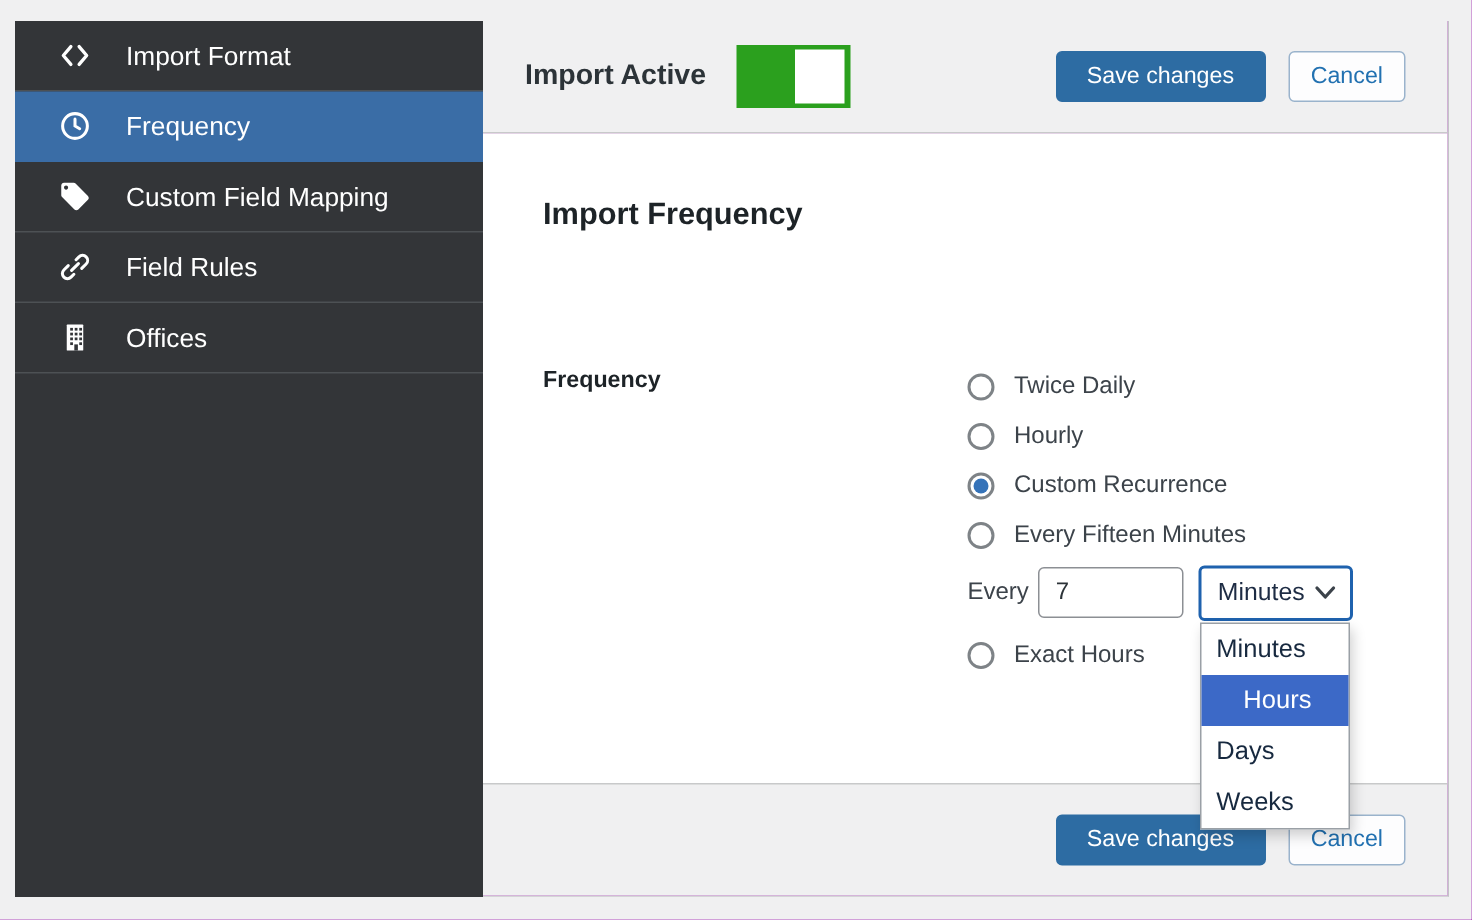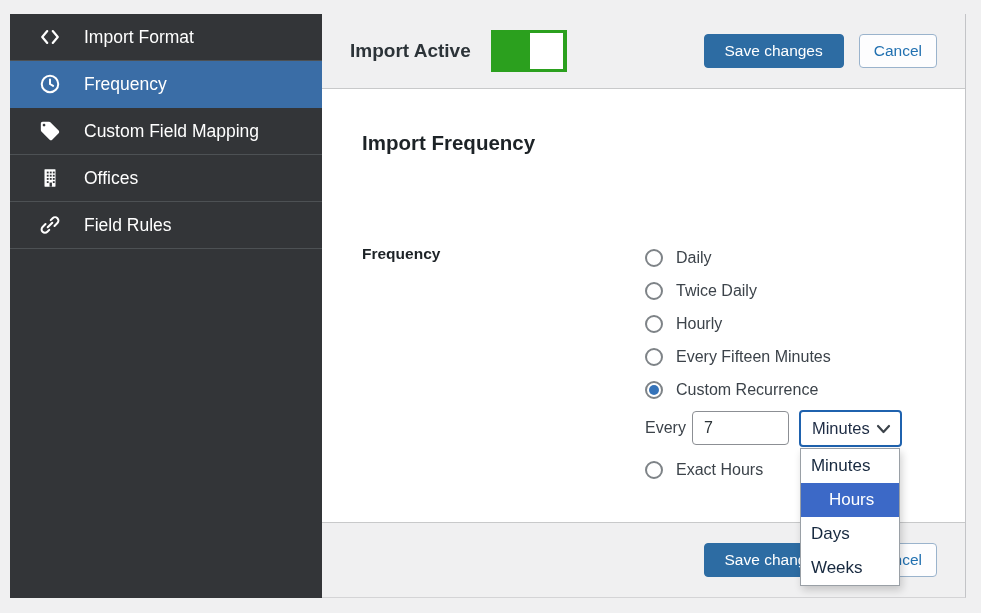--- a/index.html
+++ b/index.html
@@ -87,20 +87,30 @@
         </span>
         <span>Frequency</span>
       </div>
       <div class="side-item">
         <span class="side-icon">
           <svg viewBox="0 0 24 24" width="22" height="22">
               <path fill="#fff" fill-rule="evenodd" d="M21.41 11.58l-9-9C12.05 2.22 11.55 2 11 2H4c-1.1 0-2 .9-2 2v7c0 .55.22 1.05.59 1.42l9 9c.36.36.86.58 1.41.58.55 0 1.05-.22 1.41-.59l7-7c.37-.36.59-.86.59-1.41 0-.55-.23-1.06-.59-1.42zM5.5 7C4.67 7 4 6.33 4 5.5S4.67 4 5.5 4 7 4.67 7 5.5 6.33 7 5.5 7z"></path>
             </svg>
         </span>
         <span>Custom Field Mapping</span>
+      </div>
+      <div class="side-item">
+        <span class="side-icon">
+          <svg viewBox="0 0 24 24" width="22" height="22" fill="none" stroke="#fff" stroke-width="2.2" stroke-linecap="round">
+              <path d="M9.5 14.5l5-5"></path>
+              <path d="M11.2 17.3l-2.1 2.1a3.65 3.65 0 0 1-5.2-5.2l3.2-3.2"></path>
+              <path d="M12.8 6.7l2.1-2.1a3.65 3.65 0 0 1 5.2 5.2l-3.2 3.2"></path>
+            </svg>
+        </span>
+        <span>Field Rules</span>
       </div>
       <div class="side-item">
         <span class="side-icon">
           <svg viewBox="0 0 24 24" width="22" height="22">
               <rect x="6" y="2.5" width="12" height="19" rx="0.5" fill="#fff"></rect>
               <g fill="#333538">
                 <rect x="8.5" y="5" width="2" height="2"></rect>
                 <rect x="11.8" y="5" width="2" height="2"></rect>
                 <rect x="15.1" y="5" width="2" height="2"></rect>
                 <rect x="8.5" y="8.5" width="2" height="2"></rect>
@@ -110,30 +120,20 @@
                 <rect x="11.8" y="12" width="2" height="2"></rect>
                 <rect x="15.1" y="12" width="2" height="2"></rect>
                 <rect x="8.5" y="15.5" width="2" height="2"></rect>
                 <rect x="15.1" y="15.5" width="2" height="2"></rect>
                 <rect x="11.5" y="17" width="2.6" height="4.5"></rect>
               </g>
             </svg>
         </span>
         <span>Offices</span>
       </div>
-      <div class="side-item">
-        <span class="side-icon">
-          <svg viewBox="0 0 24 24" width="22" height="22" fill="none" stroke="#fff" stroke-width="2.2" stroke-linecap="round">
-              <path d="M9.5 14.5l5-5"></path>
-              <path d="M11.2 17.3l-2.1 2.1a3.65 3.65 0 0 1-5.2-5.2l3.2-3.2"></path>
-              <path d="M12.8 6.7l2.1-2.1a3.65 3.65 0 0 1 5.2 5.2l-3.2 3.2"></path>
-            </svg>
-        </span>
-        <span>Field Rules</span>
-      </div>
     </nav>
 
     <div class="main">
 
       <div class="topbar">
         <span class="toggle-label">Import Active</span>
         <div class="toggle">
           <div class="knob"></div>
         </div>
         <div class="spacer"></div>
@@ -141,37 +141,33 @@
         <button class="btn btn-secondary">Cancel</button>
       </div>
 
       <div class="content">
         <h2 class="title">Import Frequency</h2>
         <span class="field-label">Frequency</span>
 
         <div class="options">
           <div class="opt-row">
             <span class="radio"></span>
-            <span>Daily</span>
-          </div>
-          <div class="opt-row">
-            <span class="radio"></span>
             <span>Twice Daily</span>
           </div>
           <div class="opt-row">
             <span class="radio"></span>
             <span>Hourly</span>
-          </div>
-          <div class="opt-row">
-            <span class="radio"></span>
-            <span>Every Fifteen Minutes</span>
           </div>
           <div class="opt-row">
             <span class="radio checked"></span>
             <span>Custom Recurrence</span>
+          </div>
+          <div class="opt-row">
+            <span class="radio"></span>
+            <span>Every Fifteen Minutes</span>
           </div>
 
           <div class="custom-row">
             <span class="every-label">Every</span>
             <input class="num-input" type="text" value="7" style="">
             <div class="select-wrap">
               <div class="select-box">
                 <span>Minutes</span>
                 <span>
                   <svg width="15" height="10" viewBox="0 0 15 10">

